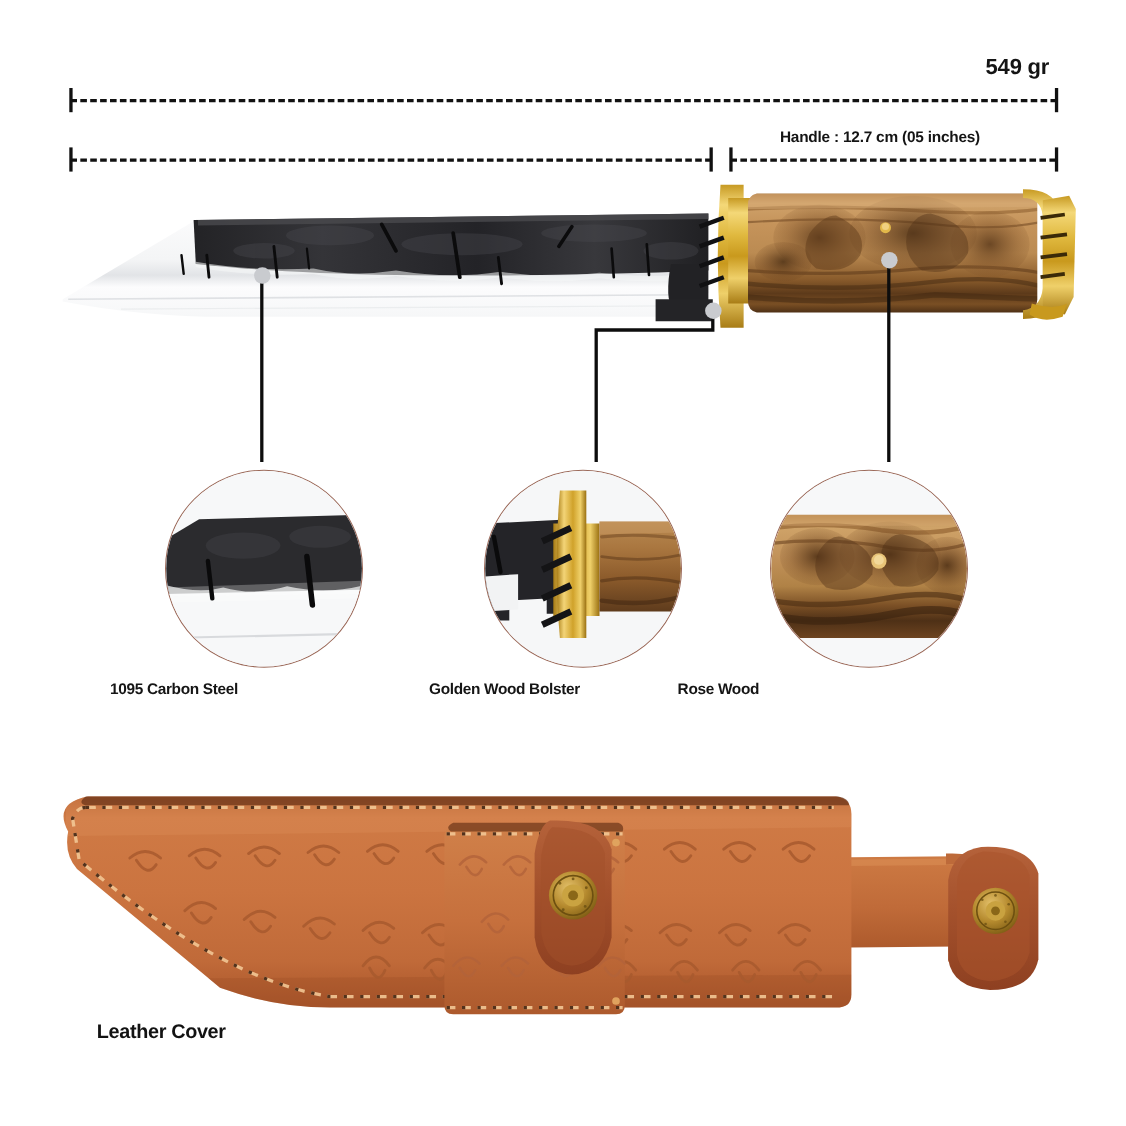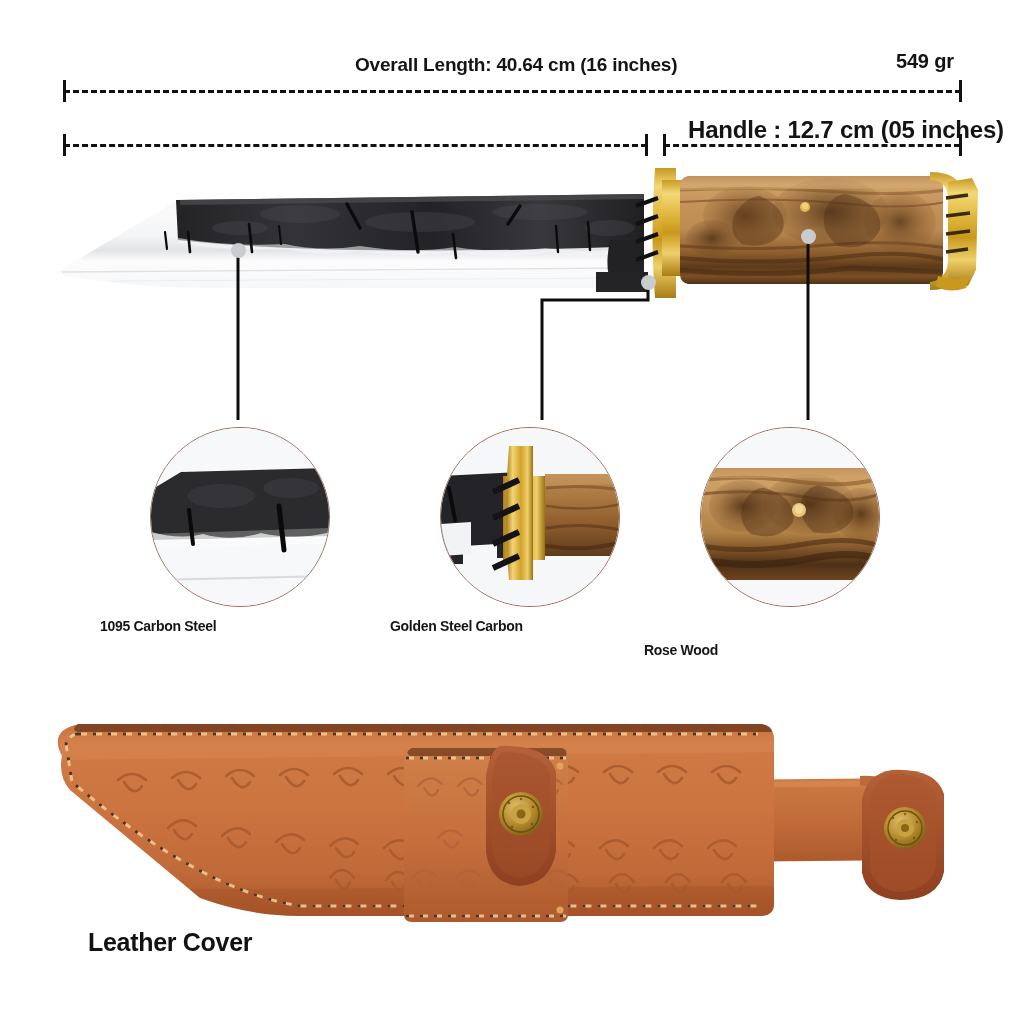--- a/index.html
+++ b/index.html
@@ -23,21 +23,21 @@
   .dim-label {
     position: absolute;
     font-weight: bold;
     color: #141414;
     white-space: nowrap;
     letter-spacing: -0.2px;
   }
   .dim-overall-label { font-size: 19px; top: 54px; left: 355px; }
   .weight-label { font-size: 20px; top: 50px; left: 896px; }
   .dim-blade-label { font-size: 18px; top: 116px; left: 205px; }
-  .dim-handle-label { font-size: 24px; top: 116px; left: 688px; }
+  .dim-handle-label { font-size: 14px; top: 116px; left: 709px; }
 
   .dim-line {
     position: absolute;
     height: 0;
     border-top: 3px dashed #111111;
   }
   .dim-tick {
     position: absolute;
     width: 3px;
     background: #111111;
@@ -69,30 +69,29 @@
   }
 
   
   .knife-wrap { position: absolute; left: 0; top: 0; width: 1024px; height: 420px; }
 
   
   .sheath-wrap { position: absolute; left: 0; top: 690px; width: 1024px; height: 280px; }
   .sheath-label {
     position: absolute;
     left: 88px; top: 928px;
-    font-size: 25px; font-weight: bold; color: #121212;
+    font-size: 18px; font-weight: bold; color: #121212;
     letter-spacing: -0.3px;
   }
 </style>
 </head>
 <body>
 
 <div id="stage">
 
-  <div class="dim-label dim-overall-label">Overall Length: 40.64 cm (16 inches)</div>
 
   <div class="dim-label weight-label">549 gr</div>
 
   <div class="dim-line" style="left:64px; top:90px; width:897px;"></div>
   <div class="dim-tick" style="left:63px; top:80px; height:22px;"></div>
   <div class="dim-tick" style="left:959px; top:80px; height:22px;"></div>
 
 
   <div class="dim-label dim-handle-label">Handle : 12.7 cm (05 inches)</div>
 
@@ -323,21 +322,21 @@
       <path d="M104,46 L180,46 L180,128 L104,128 Z" fill="url(#woodZ)"></path>
       <g opacity="0.5" stroke-linecap="round" fill="none">
         <path d="M106,60 Q140,56 180,62" stroke="#6d4520" stroke-width="3"></path>
         <path d="M106,78 Q144,84 180,76" stroke="#5a3718" stroke-width="2.5"></path>
         <path d="M106,100 Q140,94 180,102" stroke="#4e2f14" stroke-width="3"></path>
         <path d="M106,118 Q146,124 180,114" stroke="#3f2510" stroke-width="4"></path>
       </g>
       <path d="M104,46 L180,46 L180,56 L104,58 Z" fill="#cfa06a" opacity="0.4"></path>
     </svg>
   </div>
-  <div class="detail-label" style="left:390px; top:618px; width:280px;">Golden Steel Carbon</div>
+  <div class="detail-label" style="left:390px; top:618px; width:280px;">Golden Wood Bolster</div>
 
   <div class="detail-circle" style="left:700px; top:427px; width:180px; height:180px;">
     <svg width="180" height="180" viewBox="0 0 180 180" xmlns="http://www.w3.org/2000/svg">
       <defs>
         <linearGradient id="woodY" x1="0" y1="0" x2="0" y2="1">
           <stop offset="0%" stop-color="#b5834a"></stop>
           <stop offset="10%" stop-color="#cfa368"></stop>
           <stop offset="34%" stop-color="#c2925a"></stop>
           <stop offset="58%" stop-color="#b08246"></stop>
           <stop offset="74%" stop-color="#7a4f25"></stop>
@@ -361,21 +360,21 @@
       <ellipse cx="42" cy="78" rx="34" ry="26" fill="url(#fg1)"></ellipse>
       <ellipse cx="108" cy="76" rx="46" ry="30" fill="url(#fg1)"></ellipse>
       <ellipse cx="160" cy="86" rx="28" ry="26" fill="url(#fg1)"></ellipse>
       <path d="M64,60 Q96,70 92,94 Q78,114 50,106 Q34,92 44,72 Q54,58 64,60 Z" fill="#553318" opacity="0.45"></path>
       <path d="M120,58 Q156,66 152,90 Q140,110 112,104 Q94,88 102,68 Q110,56 120,58 Z" fill="#4a2c14" opacity="0.4"></path>
       <rect x="0" y="40" width="180" height="10" fill="#d7aa72" opacity="0.4"></rect>
       <circle cx="98" cy="82" r="7" fill="#e8c478"></circle>
       <circle cx="98" cy="81" r="4.5" fill="#f2d899"></circle>
     </svg>
   </div>
-  <div class="detail-label" style="left:644px; top:618px; width:280px;margin-top:24px;">Rose Wood</div>
+  <div class="detail-label" style="left:616px; top:618px; width:280px;">Rose Wood</div>
 
   <div class="sheath-wrap">
     <svg width="1024" height="280" viewBox="0 0 1024 280" xmlns="http://www.w3.org/2000/svg">
       <defs>
         <linearGradient id="leatherGrad" x1="0" y1="0" x2="0" y2="1">
           <stop offset="0%" stop-color="#b96334"></stop>
           <stop offset="10%" stop-color="#cf7a45"></stop>
           <stop offset="45%" stop-color="#cb7440"></stop>
           <stop offset="78%" stop-color="#c06a39"></stop>
           <stop offset="100%" stop-color="#a8552a"></stop>

